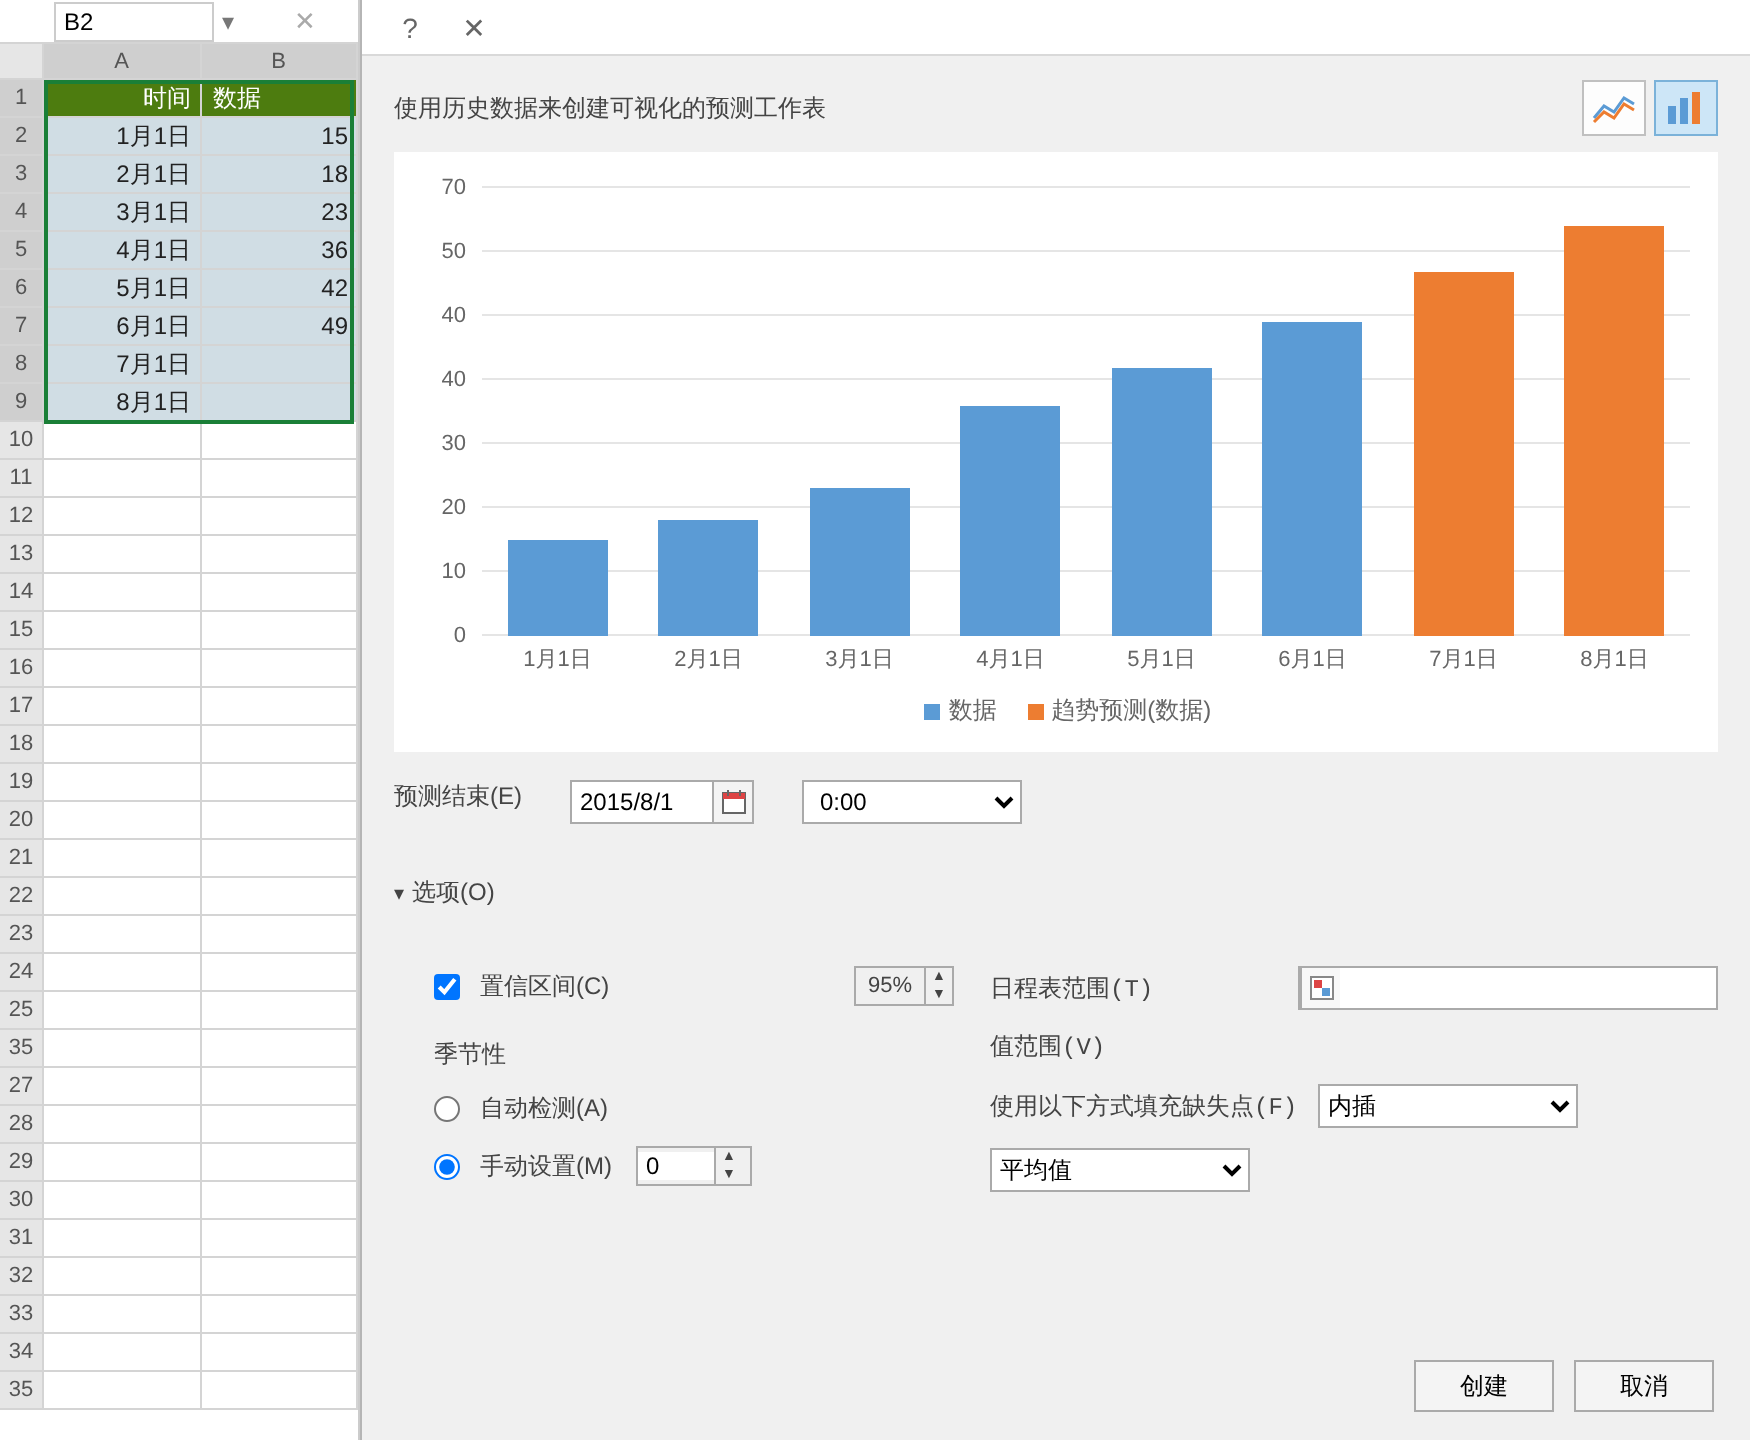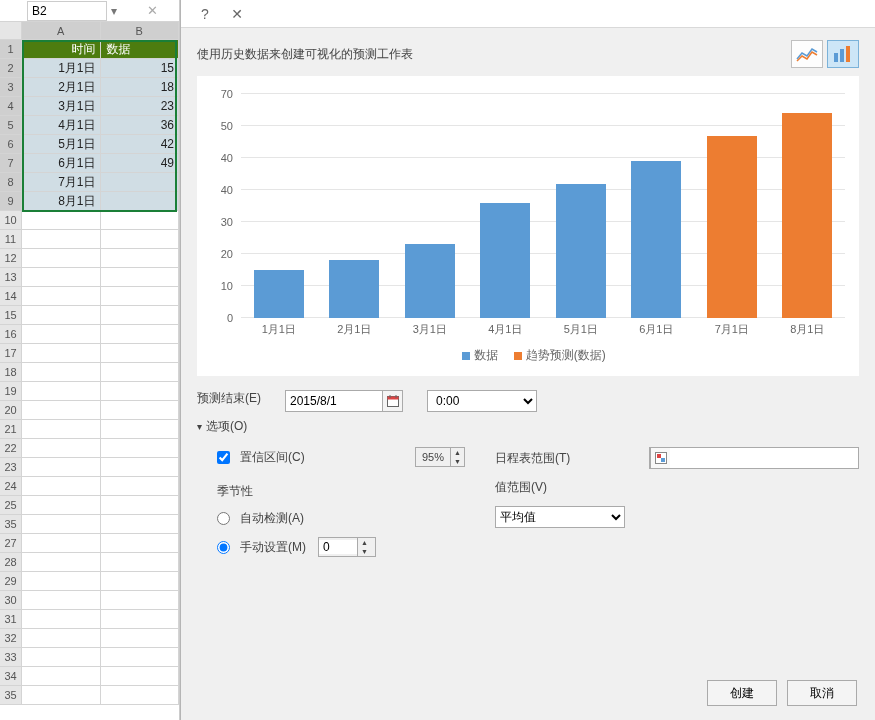--- a/index.html
+++ b/index.html
@@ -50,41 +50,41 @@
 .bar { width: 66%; }
 .bar.blue { background: #5b9bd5;}
 .bar.orange { background: #ed7d31;}
 .legend { position:absolute; left:0; right:0; bottom: 12px; text-align:center; font-size:12px; color:#666;}
 .legend .sw { display:inline-block; width:8px; height:8px; margin: 0 4px 0 12px; vertical-align: middle;}
 .legend .sw.blue{ background:#5b9bd5;} .legend .sw.orange{ background:#ed7d31;}
 
 .form-row { display:flex; align-items:flex-start; margin-top: 14px; gap:24px;}
 .form-row label { font-size:12px; color:#444;}
 .date-input { position:relative; }
-.date-input input { width: 118px; height: 22px; border:1px solid #aaa; padding:0 22px 0 4px; font-size:12px;}
+.date-input input { width: 92px; height: 22px; border:1px solid #aaa; padding:0 22px 0 4px; font-size:12px;}
 .date-input .cal { position:absolute; right:1px; top:1px; width:20px; height:20px; border-left:1px solid #aaa; display:flex; align-items:center; justify-content:center; background:#f4f4f4; cursor:pointer;}
 .time-select { width: 110px; height:22px; border:1px solid #aaa; background:#fff; font-size:12px; padding:0 4px;}
 
-.options-hdr { margin-top: 6px; font-size:12px; color:#444; cursor:pointer;}
+.options-hdr { margin-top: 26px; font-size:12px; color:#444; cursor:pointer;}
 .options-hdr .tri { display:inline-block; margin-right:4px; font-size:10px;}
 
-.options-body { display:flex; margin-top: 12px; padding-left: 20px; gap: 30px;}
+.options-body { display:flex; margin-top: 28px; padding-left: 20px; gap: 18px;}
 .opt-col { flex:1; }
 .opt-line { display:flex; align-items:center; margin-bottom: 10px; gap:6px; font-size:12px; color:#444;}
 .opt-line input[type=checkbox], .opt-line input[type=radio]{ margin-right:4px;}
 .pct-box { display:flex; align-items:center; border:1px solid #aaa; height:20px;}
 .pct-box span{ padding:0 6px; font-size:11px;}
 .pct-box .spin { width:14px; display:flex; flex-direction:column; border-left:1px solid #aaa;}
 .pct-box .spin div{ height:9px; font-size:7px; text-align:center; line-height:9px; background:#f0f0f0; cursor:pointer;}
 .num-box { display:flex; align-items:center; border:1px solid #aaa; height:20px; width:58px;}
 .num-box input{ border:none; width:38px; padding:0 4px; font-size:12px; outline:none;}
 .num-box .spin { width:14px; display:flex; flex-direction:column; border-left:1px solid #aaa;}
 .num-box .spin div{ height:9px; font-size:7px; text-align:center; line-height:9px; background:#f0f0f0; cursor:pointer;}
 .range-field { display:flex; align-items:center; gap:4px;}
-.range-field .lbl { width: 150px;}
+.range-field .lbl { width: 150px; font-family: Liberation Mono, monospace;}
 .range-input { display:flex; border:1px solid #aaa; height:22px; width: 210px; background:#fff;}
 .range-input input { border:none; flex:1; padding:0 4px; font-size:12px; outline:none;}
 .range-input .picker { width:20px; border-left:1px solid #aaa; display:flex; align-items:center; justify-content:center; background:#f8f8f8; cursor:pointer;}
 .sel-field select { width:130px; height:22px; border:1px solid #aaa; font-size:12px; background:#fff;}
 
 .dlg-buttons { position:absolute; right: 18px; bottom: 14px; display:flex; gap:10px;}
 .dlg-buttons button { width:70px; height:26px; border:1px solid #aaa; background:#f4f4f4; font-size:12px; cursor:pointer;}
 
 
 svg { display:block; }
@@ -442,20 +442,24 @@
                   <rect x="2" y="2" width="4" height="4" fill="#d44"></rect>
                   <rect x="6" y="6" width="4" height="4" fill="#5b9bd5"></rect>
                 </svg>
             </div>
           </div>
         </div>
         <div class="opt-line range-field">
           <span class="lbl">值范围(V)</span>
         </div>
         <div class="opt-line range-field sel-field">
+          <span class="lbl" style="width:160px;">使用以下方式填充缺失点(F)</span>
+          <select><option>内插</option></select>
+        </div>
+        <div class="opt-line range-field sel-field">
           <select><option>平均值</option></select>
         </div>
       </div>
     </div>
   </div>
 
   <div class="dlg-buttons">
     <button>创建</button>
     <button>取消</button>
   </div>

